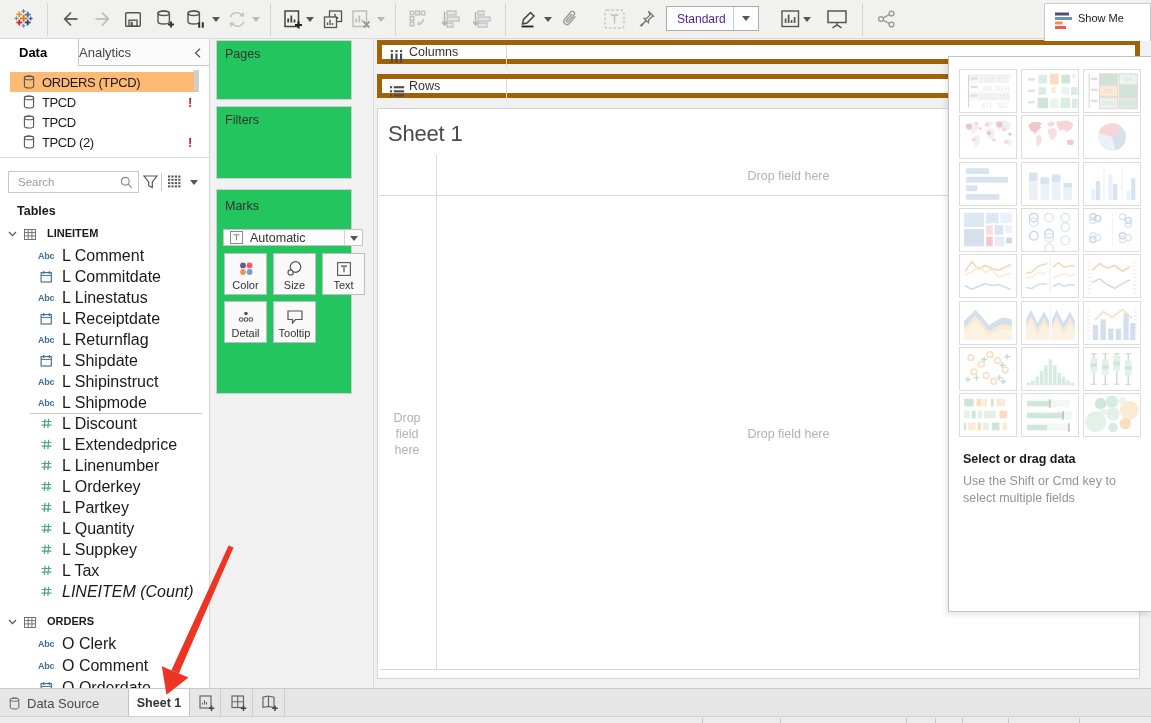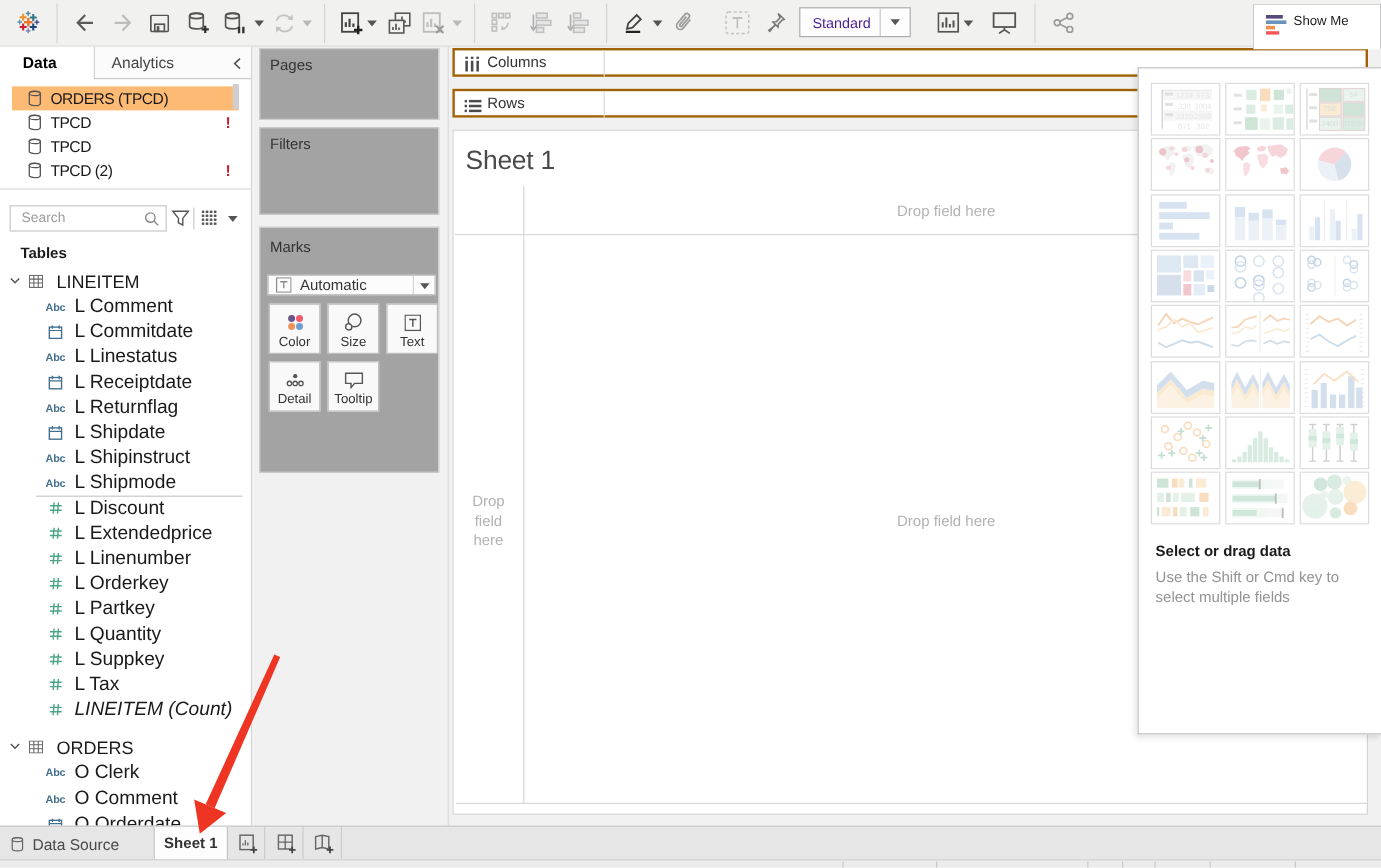--- a/index.html
+++ b/index.html
@@ -10,49 +10,49 @@
 
 #toolbar { position:absolute; left:0; top:0; width:1151px; height:39px; background:#f1f1f0; border-bottom:1px solid #d9d9d9; }
 .tbsep { position:absolute; top:3px; width:1px; height:33px; background:#d4d4d4; }
 .caret { width:0; height:0; border-left:4px solid transparent; border-right:4px solid transparent; border-top:5px solid #555; }
 .caret.dim { border-top-color:#b9b9b9; }
 
 
 #leftpanel { position:absolute; left:0; top:39px; width:210px; height:649px; background:#fff; border-right:1px solid #d4d4d4; }
 #tabbar { position:absolute; left:0; top:0; width:209px; height:27px; }
 #tabData { position:absolute; left:0; top:0; width:78px; height:27px; background:#fff; font-weight:bold; font-size:13px; color:#000; display:flex; align-items:center; padding-left:19px; }
-#tabAnalytics { position:absolute; left:78px; top:0; width:131px; height:27px; background:#fbfbfb; border-left:1px solid #c9c9c9; border-bottom:1px solid #c9c9c9; font-size:13px; color:#444; display:flex; align-items:center; padding-left:14px; }
+#tabAnalytics { position:absolute; left:78px; top:0; width:131px; height:27px; background:#fbfbfb; border-left:1px solid #c9c9c9; border-bottom:1px solid #c9c9c9; font-size:13px; color:#444; display:flex; align-items:center; }
 .dsrow { position:absolute; left:10px; width:189px; height:20px; display:flex; align-items:center; font-size:13px; color:#1a1a1a; letter-spacing:-0.4px; }
 .dsrow .dbi { margin-left:13px; margin-right:7px; }
 .excl { position:absolute; left:178px; font-weight:bold; color:#c32127; font-size:13px; }
 #searchrow { position:absolute; left:0; top:125px; width:209px; height:36px; }
 #searchbox { position:absolute; left:8px; top:7px; width:131px; height:22px; border:1px solid #c9c9c9; background:#fff; color:#9a9a9a; font-size:11.5px; line-height:20px; padding-left:9px; }
 #tables-label { position:absolute; left:17px; top:165px; font-weight:bold; font-size:12.5px; color:#1a1a1a; }
 #fieldlist { position:absolute; left:0; top:185px; width:209px; }
 .frow { height:21px; display:flex; align-items:center; position:relative; }
 .frow .ficon { position:absolute; left:38px; width:15px; text-align:center; }
 .frow .ftext { position:absolute; left:62px; font-size:16px; color:#1a1a1a; white-space:nowrap; }
 .thead { height:21px; position:relative; }
 .thead .chev { position:absolute; left:8px; top:7px; }
 .thead .tbli { position:absolute; left:24px; top:5px; }
-.thead .ttext { position:absolute; left:47px; top:3px; font-weight:normal; font-size:15px; color:#1a1a1a; }
+.thead .ttext { position:absolute; left:47px; top:3px; font-weight:bold; font-size:11px; color:#1a1a1a; }
 .abc { font-size:9px; font-weight:bold; color:#42708e; letter-spacing:-0.2px; }
 .fsep { position:absolute; left:30px; right:7px; height:1px; background:#c9c9c9; }
 
 
 #midpanel { position:absolute; left:210px; top:39px; width:164px; height:649px; background:#f1f1f1; border-right:1px solid #d9d9d9; }
-.card { position:absolute; left:6px; width:150px; background:#a3a3a3; border:1px solid #cfcfcf; }
+.card { position:absolute; left:6px; width:136px; background:#22c55e; border:1px solid #cfcfcf; }
 .cardlabel { position:absolute; left:8px; top:6px; font-size:12.5px; color:#333; }
 #automatic { position:absolute; left:6px; top:39px; width:140px; height:17px; background:#fcfcfc; border:1px solid #c4c4c4; display:flex; align-items:center; }
 .mbtn { position:absolute; width:43px; height:42px; background:#f9f9f9; border:1px solid #bdbdbd; text-align:center; font-size:11px; color:#333; }
 .mbtn .lbl { position:absolute; bottom:3px; width:100%; }
 
 
 #canvas { position:absolute; left:375px; top:39px; width:776px; height:649px; background:#f1f1f1; }
-.shelf { position:absolute; left:2px; width:763px; height:24px; background:#fff; border:2px solid #a16207; display:flex; align-items:center; }
+.shelf { position:absolute; left:2px; width:763px; height:24px; background:#fff; border:5px solid #a16207; display:flex; align-items:center; }
 .shelflabel { font-size:12.5px; color:#333; margin-left:27px; }
 .shelfdiv { position:absolute; left:124px; top:0; width:1px; height:22px; background:#d9d9d9; }
 #sheet { position:absolute; left:2px; top:69px; width:763px; height:571px; background:#fff; border:1px solid #d4d4d4; }
 #sheet-title { position:absolute; left:10px; top:12px; font-size:22px; color:#4a4a4a; letter-spacing:-0.2px; }
 .dropt { color:#b2b2b2; font-size:12.5px; position:absolute; }
 .gline { position:absolute; background:#d8d8d8; }
 
 
 #showme-btn { position:absolute; left:1044px; top:3px; width:107px; height:38px; background:#fff; border:1px solid #c9c9c9; border-bottom:none; border-radius:2px 0 0 0; z-index:10; }
 #showme { position:absolute; left:948px; top:56px; width:203px; height:556px; background:#fff; border:1px solid #c3c3c3; border-right:none; box-shadow:-2px 3px 5px rgba(0,0,0,0.10); }

